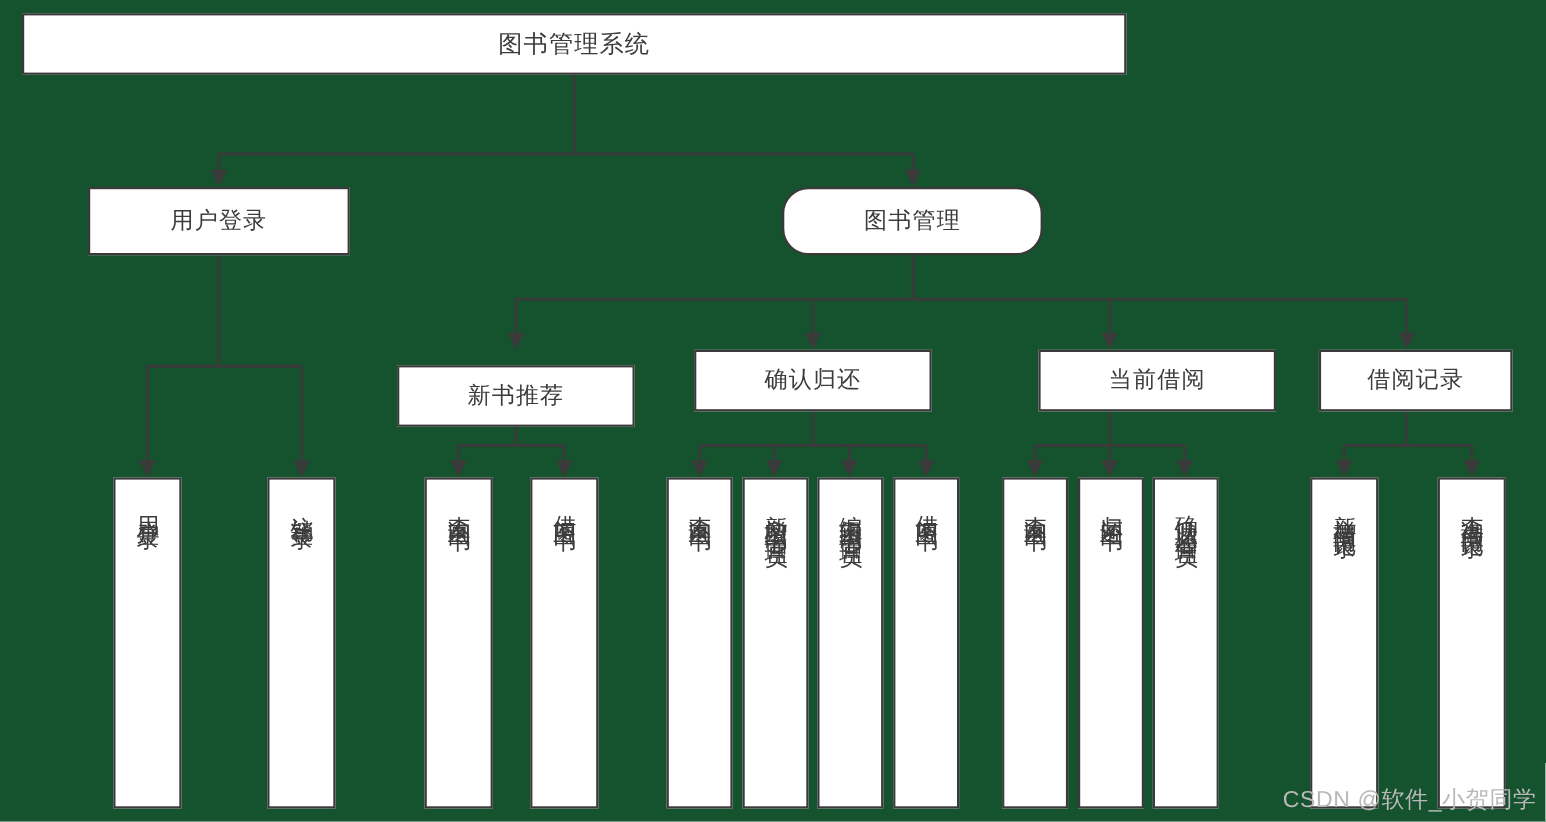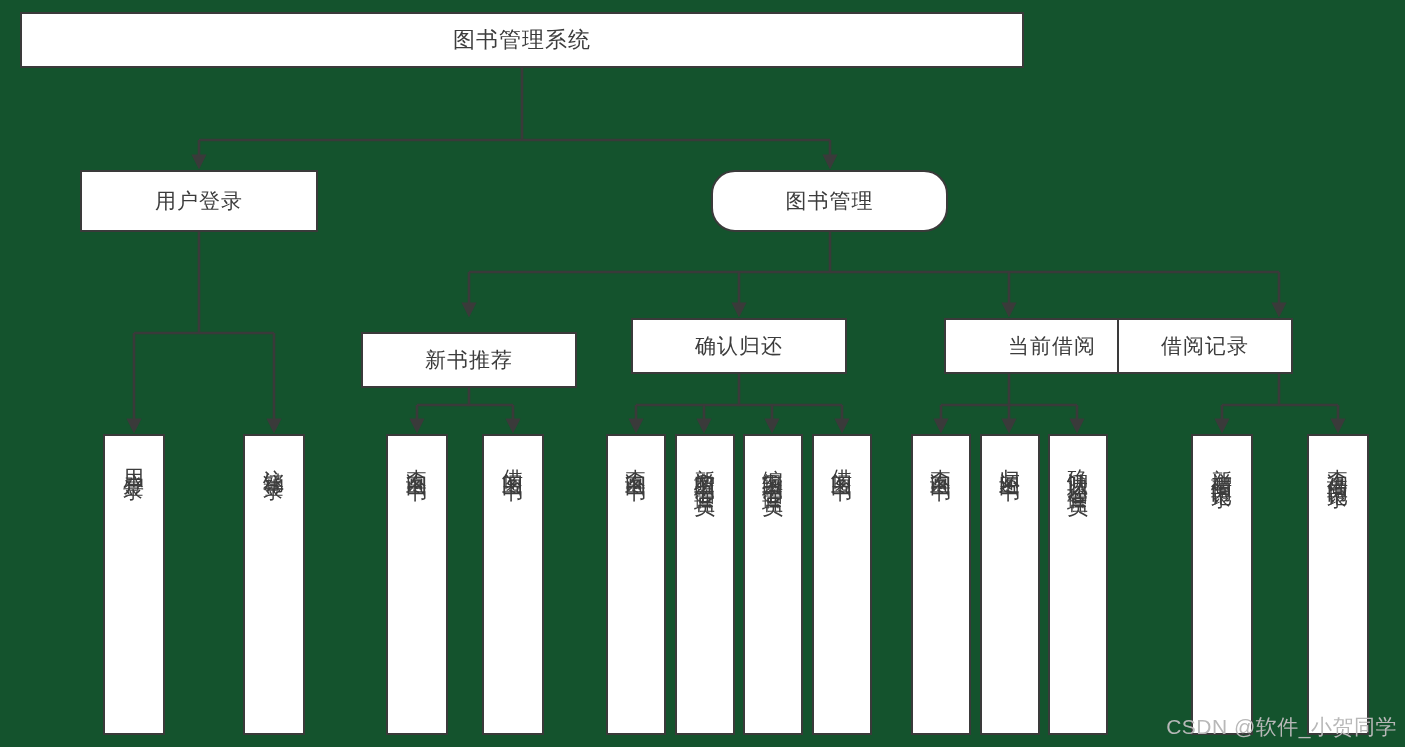--- a/index.html
+++ b/index.html
@@ -146,21 +146,21 @@
 
   <div class="node horiz" style="left:361px; top:332px; width:216px; height:56px;">
     <span class="node-label">新书推荐</span>
   </div>
   <div class="node horiz" style="left:631px; top:318px; width:216px; height:56px;">
     <span class="node-label">确认归还</span>
   </div>
   <div class="node horiz" style="left:901px; top:318px; width:216px; height:56px;margin-left:43px;">
     <span class="node-label">当前借阅</span>
   </div>
-  <div class="node horiz" style="left:1117px; top:318px; width:176px; height:56px;">
+  <div class="node horiz" style="left:1199px; top:318px; width:176px; height:56px;">
     <span class="node-label">借阅记录</span>
   </div>
 
   <div class="node vert" style="left:103px; top:434px; width:62px; height:301px;">
     <span class="node-label">用户登录</span>
   </div>
   <div class="node vert" style="left:243px; top:434px; width:62px; height:301px;">
     <span class="node-label">注销登录</span>
   </div>
 

